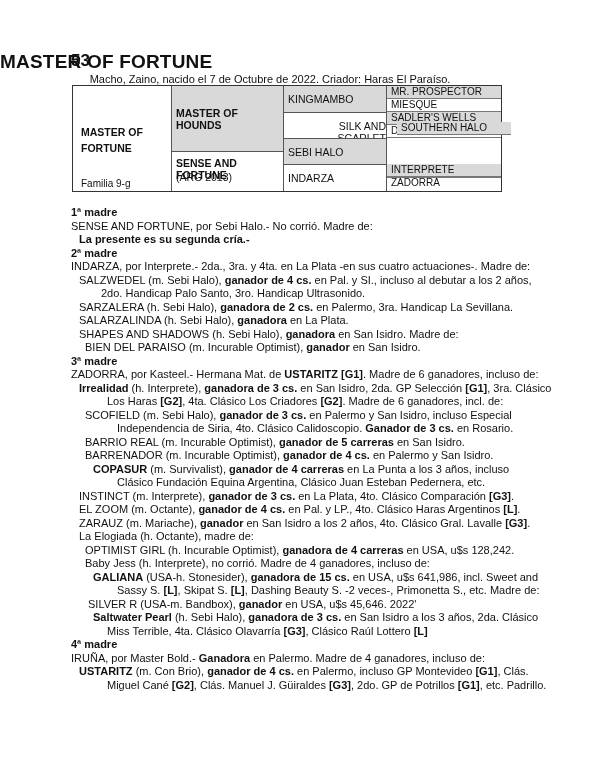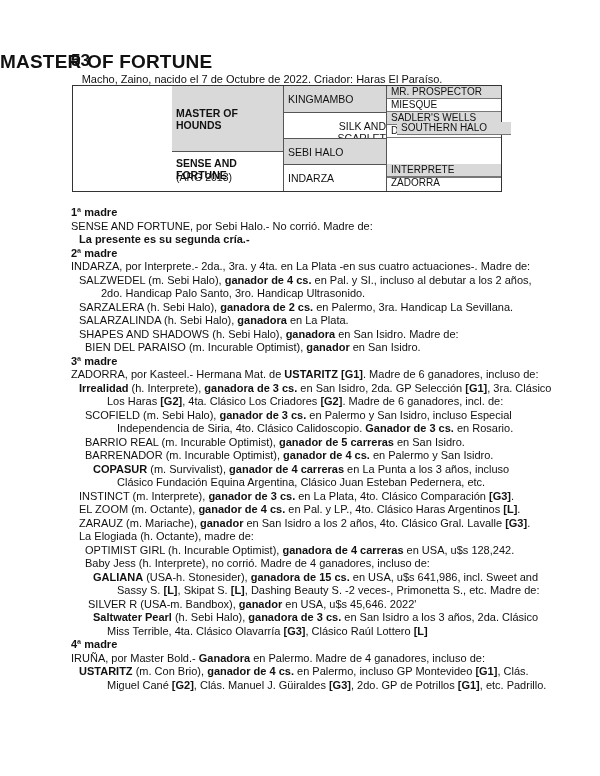--- a/index.html
+++ b/index.html
@@ -1,21 +1,21 @@
 <!DOCTYPE html>
 <html><head>
 <meta charset="utf-8">
 <style>
   html, body { margin:0; padding:0; background:#ffffff; }
   body { width:600px; height:776px; position:relative; overflow:hidden;
          font-family:"Liberation Sans", sans-serif; color:#111; }
   .lot-number { position:absolute; left:71px; top:51px; font-size:17px; font-weight:bold; }
   .horse-title { position:absolute; left:0; width:600px; top:51px; text-align:left;
                  font-size:19px; font-weight:bold; letter-spacing:0.2px; }
-  .subtitle { position:absolute; left:4px; width:516px; top:73px; text-align:center; font-size:11px; }
+  .subtitle { position:absolute; left:12px; width:516px; top:73px; text-align:center; font-size:11px; }
 
   .ped { position:absolute; left:72px; top:85px; width:430px; height:107px;
          border:1.5px solid #333; box-sizing:border-box; font-size:10px; }
   .ped .cell { position:absolute; box-sizing:border-box; overflow:hidden; }
   .g { background:#d9d9d9; }
   .c1 { left:0; top:0; width:99px; height:100%; border-right:1px solid #555; }
   .c1 .name { position:absolute; left:8px; top:38px; font-weight:bold; font-size:10.5px; line-height:16px; }
   .c1 .fam { position:absolute; left:8px; bottom:2px; font-size:10px; }
   .c2 { left:99px; width:112px; border-right:1px solid #555; }
   .c2.r1 { top:0; height:66px; border-bottom:1px solid #555; }
@@ -41,20 +41,27 @@
   .b { font-weight:bold; }
 </style>
 </head>
 <body>
 
 <div class="lot-number">53</div>
 <div class="horse-title">MASTER OF FORTUNE</div>
 <div class="subtitle">Macho, Zaino, nacido el 7 de Octubre de 2022. Criador: Haras El Paraíso.</div>
 
 <div class="ped">
+  <div class="cell c1">
+    <div class="name">
+      <div>MASTER OF</div>
+      <div>FORTUNE</div>
+    </div>
+    <div class="fam">Familia 9-g</div>
+  </div>
   <div class="cell c2 r1 g">
     <span class="nm">MASTER OF HOUNDS</span>
   </div>
   <div class="cell c2 r2">
     <span class="nm">SENSE AND FORTUNE</span>
     <span class="sub">(ARG 2013)</span>
   </div>
   <div class="cell c3 g" style="top:0;height:27px;">
       <span>KINGMAMBO</span>
     </div>

